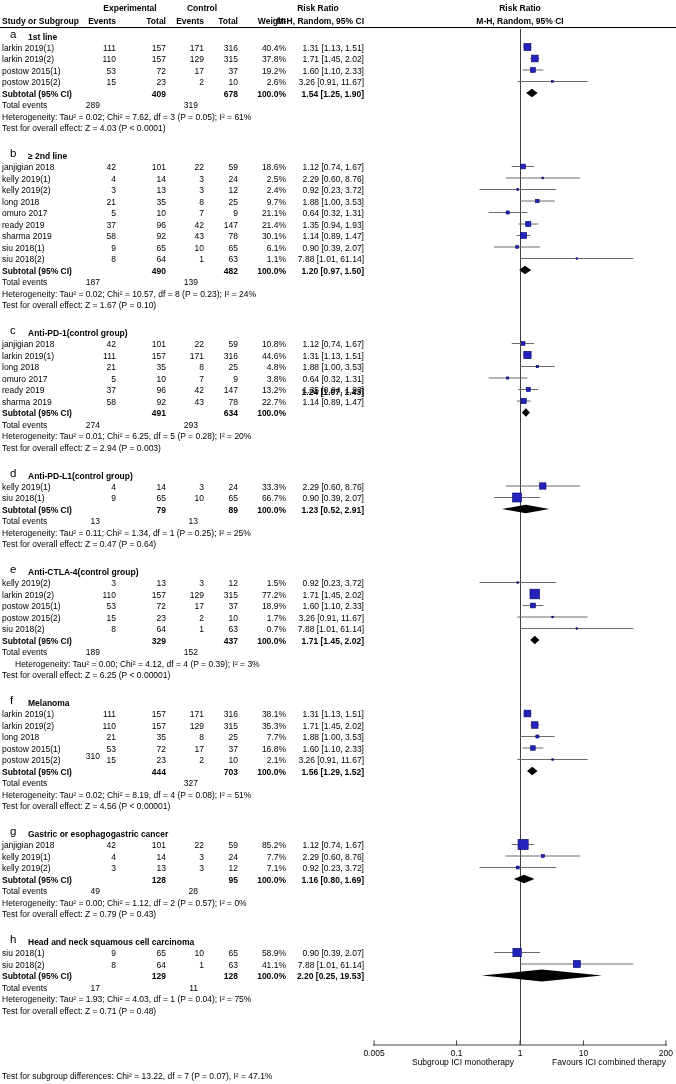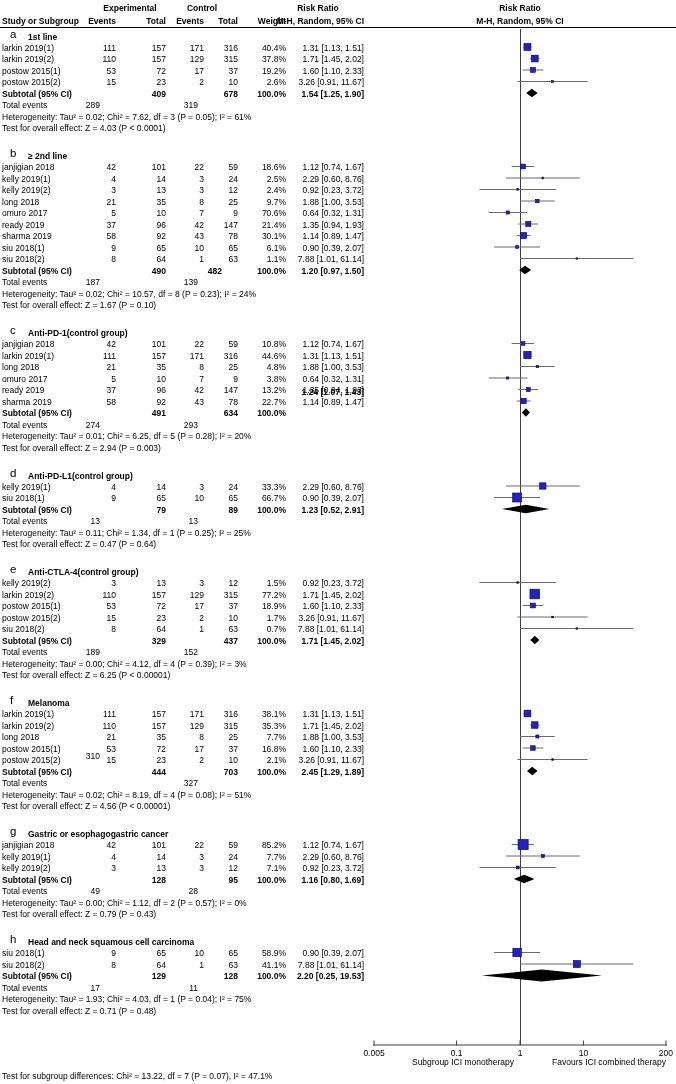--- a/index.html
+++ b/index.html
@@ -190,21 +190,21 @@
       <div class="t" style="right: 510px; top: 196.5px;">35</div>
       <div class="t" style="right: 472px; top: 196.5px;">8</div>
       <div class="t" style="right: 438px; top: 196.5px;">25</div>
       <div class="t" style="right: 390px; top: 196.5px;">9.7%</div>
       <div class="t" style="right: 312px; top: 196.5px;">1.88 [1.00, 3.53]</div>
       <div class="t" style="left: 2px; top: 208px;">omuro 2017</div>
       <div class="t" style="right: 560px; top: 208px;">5</div>
       <div class="t" style="right: 510px; top: 208px;">10</div>
       <div class="t" style="right: 472px; top: 208px;">7</div>
       <div class="t" style="right: 438px; top: 208px;">9</div>
-      <div class="t" style="right: 390px; top: 208px;">70.6%</div>
+      <div class="t" style="right: 390px; top: 208px;">21.1%</div>
       <div class="t" style="right: 312px; top: 208px;">0.64 [0.32, 1.31]</div>
       <div class="t" style="left: 2px; top: 219.5px;">ready 2019</div>
       <div class="t" style="right: 560px; top: 219.5px;">37</div>
       <div class="t" style="right: 510px; top: 219.5px;">96</div>
       <div class="t" style="right: 472px; top: 219.5px;">42</div>
       <div class="t" style="right: 438px; top: 219.5px;">147</div>
       <div class="t" style="right: 390px; top: 219.5px;">21.4%</div>
       <div class="t" style="right: 312px; top: 219.5px;">1.35 [0.94, 1.93]</div>
       <div class="t" style="left: 2px; top: 231px;">sharma 2019</div>
       <div class="t" style="right: 560px; top: 231px;">58</div>
@@ -222,21 +222,21 @@
       <div class="t" style="right: 312px; top: 242.5px;">0.90 [0.39, 2.07]</div>
       <div class="t" style="left: 2px; top: 254px;">siu 2018(2)</div>
       <div class="t" style="right: 560px; top: 254px;">8</div>
       <div class="t" style="right: 510px; top: 254px;">64</div>
       <div class="t" style="right: 472px; top: 254px;">1</div>
       <div class="t" style="right: 438px; top: 254px;">63</div>
       <div class="t" style="right: 390px; top: 254px;">1.1%</div>
       <div class="t" style="right: 312px; top: 254px;">7.88 [1.01, 61.14]</div>
       <div class="t b" style="left: 2px; top: 265.5px;">Subtotal (95% CI)</div>
       <div class="t b" style="right: 510px; top: 265.5px;">490</div>
-      <div class="t b" style="right: 454px; top: 265.5px; text-align: right;">482</div>
+      <div class="t b" style="right: 438px; top: 265.5px; text-align: right;">482</div>
       <div class="t b" style="right: 390px; top: 265.5px;">100.0%</div>
       <div class="t b" style="right: 312px; top: 265.5px;">1.20 [0.97, 1.50]</div>
       <div class="t" style="left: 2px; top: 277px;">Total events</div>
       <div class="t" style="right: 576px; top: 277px;">187</div>
       <div class="t" style="right: 478px; top: 277px;">139</div>
       <div class="t" style="left: 2px; top: 288.5px;">Heterogeneity: Tau² = 0.02; Chi² = 10.57, df = 8 (P = 0.23); I² = 24%</div>
       <div class="t" style="left: 2px; top: 300px;">Test for overall effect: Z = 1.67 (P = 0.10)</div>
       <div class="t" style="left: 10px; top: 325px; font-size: 11.5px;">c</div>
       <div class="t b" style="left: 28px; top: 328px;">Anti-PD-1(control group)</div>
       <div class="t" style="left: 2px; top: 339px;">janjigian 2018</div>
@@ -355,21 +355,21 @@
       <div class="t" style="right: 390px; top: 624px;">0.7%</div>
       <div class="t" style="right: 312px; top: 624px;">7.88 [1.01, 61.14]</div>
       <div class="t b" style="left: 2px; top: 635.5px;">Subtotal (95% CI)</div>
       <div class="t b" style="right: 510px; top: 635.5px;">329</div>
       <div class="t b" style="right: 438px; top: 635.5px;">437</div>
       <div class="t b" style="right: 390px; top: 635.5px;">100.0%</div>
       <div class="t b" style="right: 312px; top: 635.5px;">1.71 [1.45, 2.02]</div>
       <div class="t" style="left: 2px; top: 647px;">Total events</div>
       <div class="t" style="right: 576px; top: 647px;">189</div>
       <div class="t" style="right: 478px; top: 647px;">152</div>
-      <div class="t" style="left: 2px; top: 658.5px;">Heterogeneity: Tau² = 0.00; Chi² = 4.12, df = 4 (P = 0.39); I² = 3%</div>
+      <div class="t" style="left: 15px; top: 658.5px;">Heterogeneity: Tau² = 0.00; Chi² = 4.12, df = 4 (P = 0.39); I² = 3%</div>
       <div class="t" style="left: 2px; top: 670px;">Test for overall effect: Z = 6.25 (P &lt; 0.00001)</div>
       <div class="t" style="left: 10px; top: 695px; font-size: 11.5px;">f</div>
       <div class="t b" style="left: 28px; top: 698px;">Melanoma</div>
       <div class="t" style="left: 2px; top: 709px;">larkin 2019(1)</div>
       <div class="t" style="right: 560px; top: 709px;">111</div>
       <div class="t" style="right: 510px; top: 709px;">157</div>
       <div class="t" style="right: 472px; top: 709px;">171</div>
       <div class="t" style="right: 438px; top: 709px;">316</div>
       <div class="t" style="right: 390px; top: 709px;">38.1%</div>
       <div class="t" style="right: 312px; top: 709px;">1.31 [1.13, 1.51]</div>
@@ -398,21 +398,21 @@
       <div class="t" style="right: 560px; top: 755px;">15</div>
       <div class="t" style="right: 510px; top: 755px;">23</div>
       <div class="t" style="right: 472px; top: 755px;">2</div>
       <div class="t" style="right: 438px; top: 755px;">10</div>
       <div class="t" style="right: 390px; top: 755px;">2.1%</div>
       <div class="t" style="right: 312px; top: 755px;">3.26 [0.91, 11.67]</div>
       <div class="t b" style="left: 2px; top: 766.5px;">Subtotal (95% CI)</div>
       <div class="t b" style="right: 510px; top: 766.5px;">444</div>
       <div class="t b" style="right: 438px; top: 766.5px;">703</div>
       <div class="t b" style="right: 390px; top: 766.5px;">100.0%</div>
-      <div class="t b" style="right: 312px; top: 766.5px;">2.45 [1.29, 1.89]</div>
+      <div class="t b" style="right: 312px; top: 766.5px;">1.56 [1.29, 1.52]</div>
       <div class="t" style="left: 2px; top: 778px;">Total events</div>
       <div class="t" style="right: 576px; top: 751px; margin-left: 28px;">310</div>
       <div class="t" style="right: 478px; top: 778px;">327</div>
       <div class="t" style="left: 2px; top: 789.5px;">Heterogeneity: Tau² = 0.02; Chi² = 8.19, df = 4 (P = 0.08); I² = 51%</div>
       <div class="t" style="left: 2px; top: 801px;">Test for overall effect: Z = 4.56 (P &lt; 0.00001)</div>
       <div class="t" style="left: 10px; top: 826px; font-size: 11.5px;">g</div>
       <div class="t b" style="left: 28px; top: 829px;">Gastric or esophagogastric cancer</div>
       <div class="t" style="left: 2px; top: 840px;">janjigian 2018</div>
       <div class="t" style="right: 560px; top: 840px;">42</div>
       <div class="t" style="right: 510px; top: 840px;">101</div>

